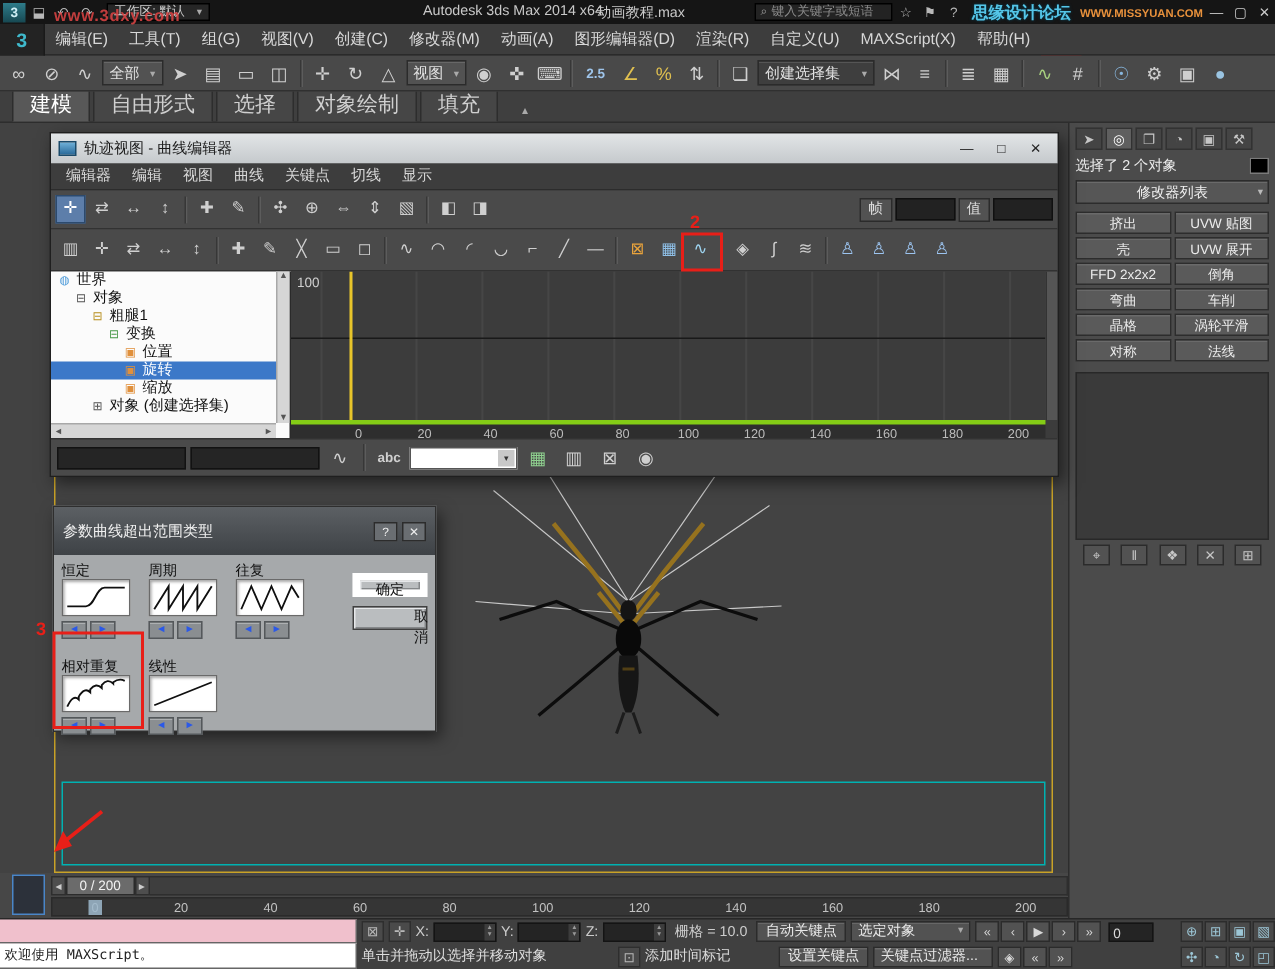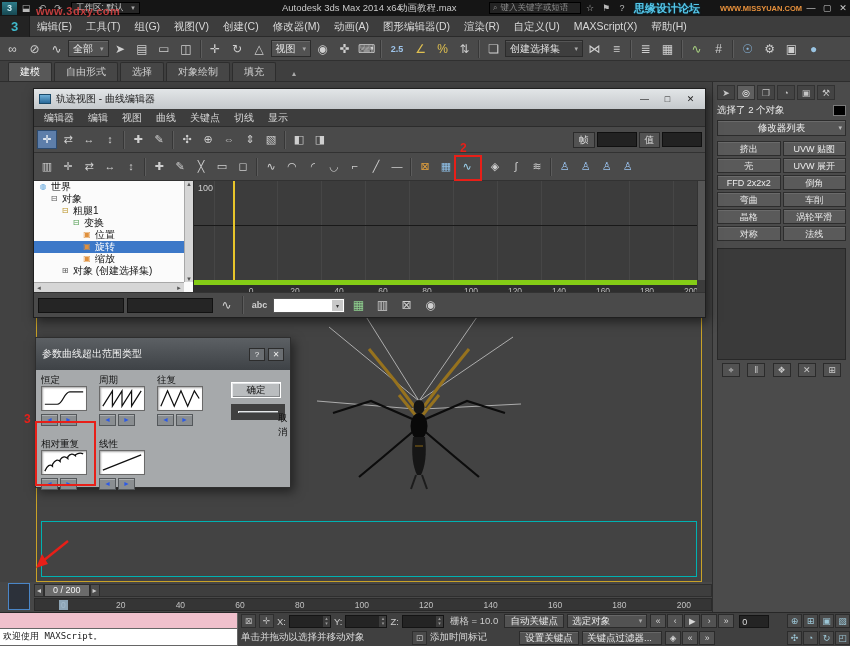--- a/index.html
+++ b/index.html
@@ -13,41 +13,41 @@
   .tico{width:14px;text-align:center;font-size:9px;color:#b8b8b8;flex:none;}
   .ws{display:flex;align-items:center;background:#262626;border:1px solid #000;padding:0 4px;height:12px;font-size:8.5px;color:#ccc;margin-left:4px;flex:none;gap:8px;}
   .caret{font-size:7px;color:#aaa;}
   .caret::after{content:"▾";}
   .ttitle{position:absolute;left:282px;top:2px;color:#c9c9c9;font-size:9.5px;white-space:nowrap;}
   .tdoc{position:absolute;left:398px;top:2px;color:#c9c9c9;font-size:9.5px;white-space:nowrap;}
   .search{margin-left:auto;display:flex;align-items:center;background:#232323;border:1px solid #000;height:12px;width:92px;padding:0 3px;font-size:8.5px;color:#8a8a8a;gap:3px;flex:none;}
   .search .ph{white-space:nowrap;overflow:hidden;}
   .sico{color:#999;font-size:8px;}
   .wm-cy{color:#55c6e8;font-size:11px;font-weight:bold;margin-left:3px;white-space:nowrap;text-shadow:0 0 2px #064a64;flex:none;}
-  .wm-or{color:#e8913c;font-size:7.5px;font-weight:bold;margin-left:18px;white-space:nowrap;flex:none;}
+  .wm-or{color:#e8913c;font-size:7.5px;font-weight:bold;margin-left:4px;white-space:nowrap;flex:none;}
   .winbtn{width:14px;text-align:center;color:#ccc;font-size:9px;flex:none;}
   .wm-3dxy{position:absolute;left:36px;top:5px;z-index:45;color:#e04545;font-size:11px;font-weight:bold;opacity:.85;letter-spacing:.5px;}
 
   
   .menubar{position:absolute;left:0;top:16px;width:850px;height:21px;background:#3d3d3d;border-bottom:1px solid #2a2a2a;display:flex;align-items:center;z-index:39;}
   .mlogo{width:30px;height:21px;background:#232323;display:flex;align-items:center;justify-content:center;color:#3fb9cc;font-weight:bold;font-size:13px;border-right:1px solid #1a1a1a;flex:none;}
   .mitem{padding:0 7px;font-size:10.5px;color:#d8d8d8;line-height:21px;white-space:nowrap;flex:none;}
 
   
   .toolbar{position:absolute;left:0;top:37px;width:850px;height:24px;background:#494949;border-bottom:1px solid #303030;display:flex;align-items:center;padding:0 2px;gap:1px;z-index:38;}
   .tbi{width:21px;height:20px;line-height:20px;text-align:center;color:#cfcfcf;font-size:12px;flex:none;overflow:hidden;}
   .tbi.txt{font-size:9px;font-weight:bold;}
   .tbi.on{background:#5d7eaa;border:1px solid #2c4a6e;color:#fff;line-height:18px;}
   .tbdiv{width:2px;height:18px;background:#373737;border-right:1px solid #5c5c5c;margin:0 2px;flex:none;}
   .dd{display:flex;align-items:center;height:17px;background:#525252;border:1px solid #2b2b2b;box-shadow:inset 0 1px rgba(255,255,255,.12);padding:0 4px;font-size:10px;color:#e2e2e2;gap:7px;flex:none;white-space:nowrap;}
   .combo{width:78px;justify-content:space-between;background:#3e3e3e;}
 
   
   .ribbon{position:absolute;left:0;top:61px;width:850px;height:21px;background:#3f3f3f;border-bottom:1px solid #2d2d2d;display:flex;align-items:flex-end;padding-left:8px;gap:2px;z-index:37;}
-  .rtab{padding:2px 11px 2px;font-size:10px;color:#d0d0d0;background:#464646;border:1px solid #2d2d2d;border-bottom:none;border-radius:2px 2px 0 0;flex:none;}
+  .rtab{padding:2px 11px 2px;font-size:14px;color:#d0d0d0;background:#464646;border:1px solid #2d2d2d;border-bottom:none;border-radius:2px 2px 0 0;flex:none;}
   .rtab.on{background:#585858;color:#fff;}
   .rcollapse{margin-left:8px;color:#aaa;font-size:8px;padding:3px 6px;flex:none;}
 
   
   .vpzone{position:absolute;left:0;top:82px;width:712px;height:500px;background:#424242;z-index:1;}
   .viewport{position:absolute;left:36px;top:14px;width:666px;height:486px;background:#434343;border:1px solid #c9a227;}
   .vplabel{position:absolute;left:6px;top:3px;display:flex;gap:5px;font-size:10px;color:#e8e8e8;z-index:2;}
   .cyanrect{position:absolute;left:4px;top:424px;width:656px;height:56px;border:1px solid #00b2b2;}
   .insect{position:absolute;left:262px;top:212px;}
 
@@ -123,21 +123,21 @@
   .trow{height:12px;line-height:12px;display:flex;align-items:center;gap:3px;white-space:nowrap;width:150px;}
   .trow .tic{font-size:8px;width:10px;text-align:center;color:#555;flex:none;}
   .trow.sel{background:#3c78c8;color:#fff;}
   .tvscroll{position:absolute;right:0;top:0;bottom:10px;width:9px;background:#d6d6d6;border-left:1px solid #a8a8a8;font-size:6px;color:#555;display:flex;flex-direction:column;justify-content:space-between;text-align:center;}
   .thscroll{position:absolute;left:0;bottom:0;right:9px;height:10px;background:#d6d6d6;border-top:1px solid #a8a8a8;display:flex;justify-content:space-between;font-size:6px;color:#555;line-height:10px;padding:0 2px;}
   .cegraph{flex:1;position:relative;background:#3c3c3c;overflow:hidden;}
   .cegrid{position:absolute;left:0;right:8px;top:0;bottom:12px;background:repeating-linear-gradient(90deg,#464646 0 1px,transparent 1px 44px);background-position:39px 0;}
   .cezero{position:absolute;left:0;right:8px;top:44px;height:1px;background:#191919;}
   .cecursor{position:absolute;left:39px;top:0;bottom:12px;width:2px;background:#e8c52a;}
   .cevlabel{position:absolute;left:4px;top:2px;font-size:9px;color:#cfcfcf;}
-  .ceruler{position:absolute;left:0;right:8px;bottom:0;height:12px;background:#2e2e2e;border-top:5px solid #84cc16;white-space:nowrap;padding-left:35px;font-size:8.5px;color:#bbb;overflow:hidden;}
+  .ceruler{position:absolute;left:0;right:8px;bottom:0;height:12px;background:#2e2e2e;border-top:3px solid #84cc16;white-space:nowrap;padding-left:23px;font-size:8.5px;color:#bbb;overflow:hidden;}
   .cetick{display:inline-block;width:44px;text-align:center;line-height:12px;}
   .cevscroll{position:absolute;right:0;top:0;bottom:12px;width:8px;background:#555;border-left:1px solid #333;}
   .cebottom{height:25px;background:#4a4a4a;border-top:1px solid #333;display:flex;align-items:center;padding:0 4px;gap:3px;flex:none;}
   .cebfield{width:86px;height:15px;background:#252525;border:1px solid #121212;flex:none;}
   .cebdd{width:72px;height:15px;background:#fff;border:1px solid #555;position:relative;flex:none;}
   .cebdd .ddc{position:absolute;right:1px;top:1px;bottom:1px;width:11px;background:#c8c8c8;font-size:6px;color:#333;text-align:center;line-height:12px;}
   .ddc::after{content:"▾";}
 
   
   .dialog{position:absolute;left:35px;top:337px;width:256px;height:151px;background:#a6a9ab;border:1px solid #2e2e2e;box-shadow:3px 4px 10px rgba(0,0,0,.5);z-index:10;display:flex;flex-direction:column;}
@@ -146,22 +146,22 @@
   .dlgbtn{width:16px;height:13px;line-height:12px;text-align:center;background:#6a6e72;border:1px solid #2c2c2c;color:#eee;font-size:8px;margin-left:3px;flex:none;}
   .dlgbody{flex:1;display:flex;padding:3px 3px 2px 3px;}
   .optwrap{display:grid;grid-template-columns:repeat(3,57px);grid-auto-rows:63px;gap:1px;}
   .opt{padding:1px 2px;}
   .optlbl{font-size:9.5px;color:#101010;height:12px;white-space:nowrap;overflow:hidden;}
   .optprev{width:46px;height:25px;background:#fff;border:1px solid #6a6a6a;box-shadow:inset 1px 1px 2px rgba(0,0,0,.35);}
   .optbtns{display:flex;gap:2px;margin-top:3px;}
   .optbtn{width:17px;height:12px;background:#8a8e91;border:1px solid #54585b;box-shadow:inset 0 1px rgba(255,255,255,.3);color:#2b59e8;font-size:7px;line-height:10px;text-align:center;flex:none;}
   .dlgside{margin-left:auto;display:flex;flex-direction:column;gap:6px;padding:9px 2px 0 0;}
   .dlgok,.dlgcancel{width:50px;height:16px;background:#babdbf;font-size:9.5px;color:#111;text-align:center;line-height:14px;box-shadow:inset 1px 1px #e6e8ea,inset -1px -1px #85888a;flex:none;font-family:inherit;}
-  .dlgok{border:1px solid #ffffff;}
-  .dlgcancel{border:7px solid #404040;padding-left:40px;}
+  .dlgok{border:5px solid #ffffff;}
+  .dlgcancel{border:1px solid #404040;padding-left:40px;}
 
   
   .annbox{position:absolute;border:2px solid #e81f18;z-index:30;pointer-events:none;}
   .annnum{position:absolute;color:#e81f18;font-weight:bold;font-size:12px;z-index:30;pointer-events:none;}
   .annarrow{position:absolute;z-index:20;pointer-events:none;}
 </style>
 </head>
 <body>
 
 <div class="root">

